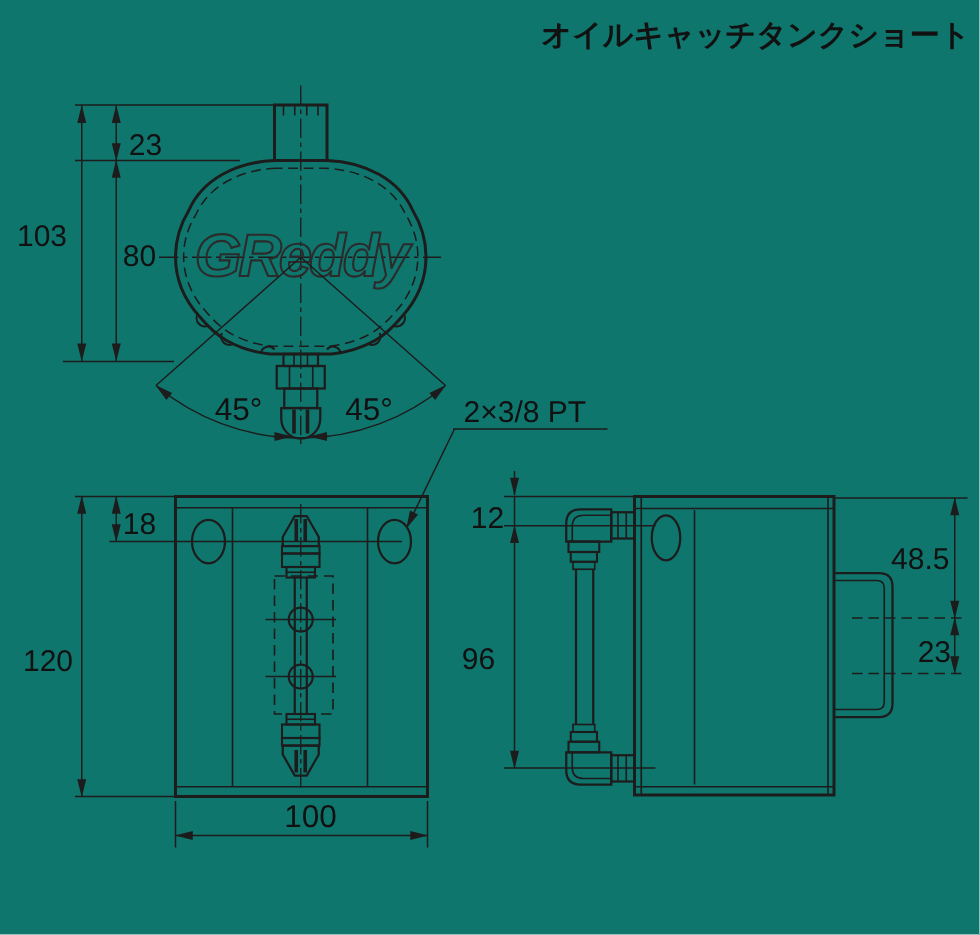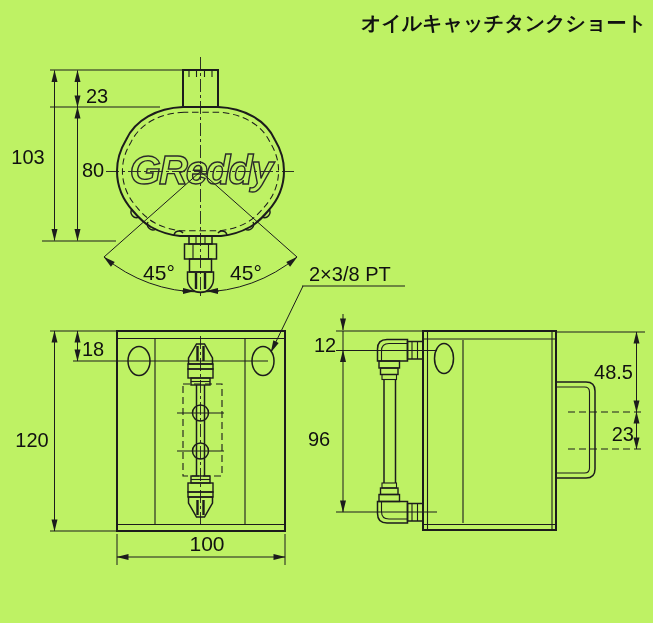--- a/index.html
+++ b/index.html
@@ -1,16 +1,16 @@
 <!DOCTYPE html>
 <html><head>
 <meta charset="utf-8">
 <style>
   html,body{margin:0;padding:0;background:#fff;}
-  .page{width:653px;height:623px;background:#bef264;position:relative;overflow:hidden;}
+  .page{width:653px;height:623px;background:#0f766e;position:relative;overflow:hidden;}
   svg{display:block;}
   text{font-family:"Liberation Sans","DejaVu Sans",sans-serif;fill:#111;}
   .dimtxt{font-size:20px;}
   .dimtxt-s{font-size:21px;}
   .titletxt{font-size:20px;font-weight:bold;}
   .logotxt{font-size:40px;font-weight:bold;font-style:italic;fill:none;stroke:#2b2b2b;stroke-width:1.4px;letter-spacing:-2px;}
   .thick{stroke:#1c1c1c;stroke-width:2;fill:none;}
   .med{stroke:#1c1c1c;stroke-width:1.5;fill:none;}
   .med2{stroke:#1c1c1c;stroke-width:1.4;fill:none;}
   .thin{stroke:#1c1c1c;stroke-width:1.1;fill:none;}

